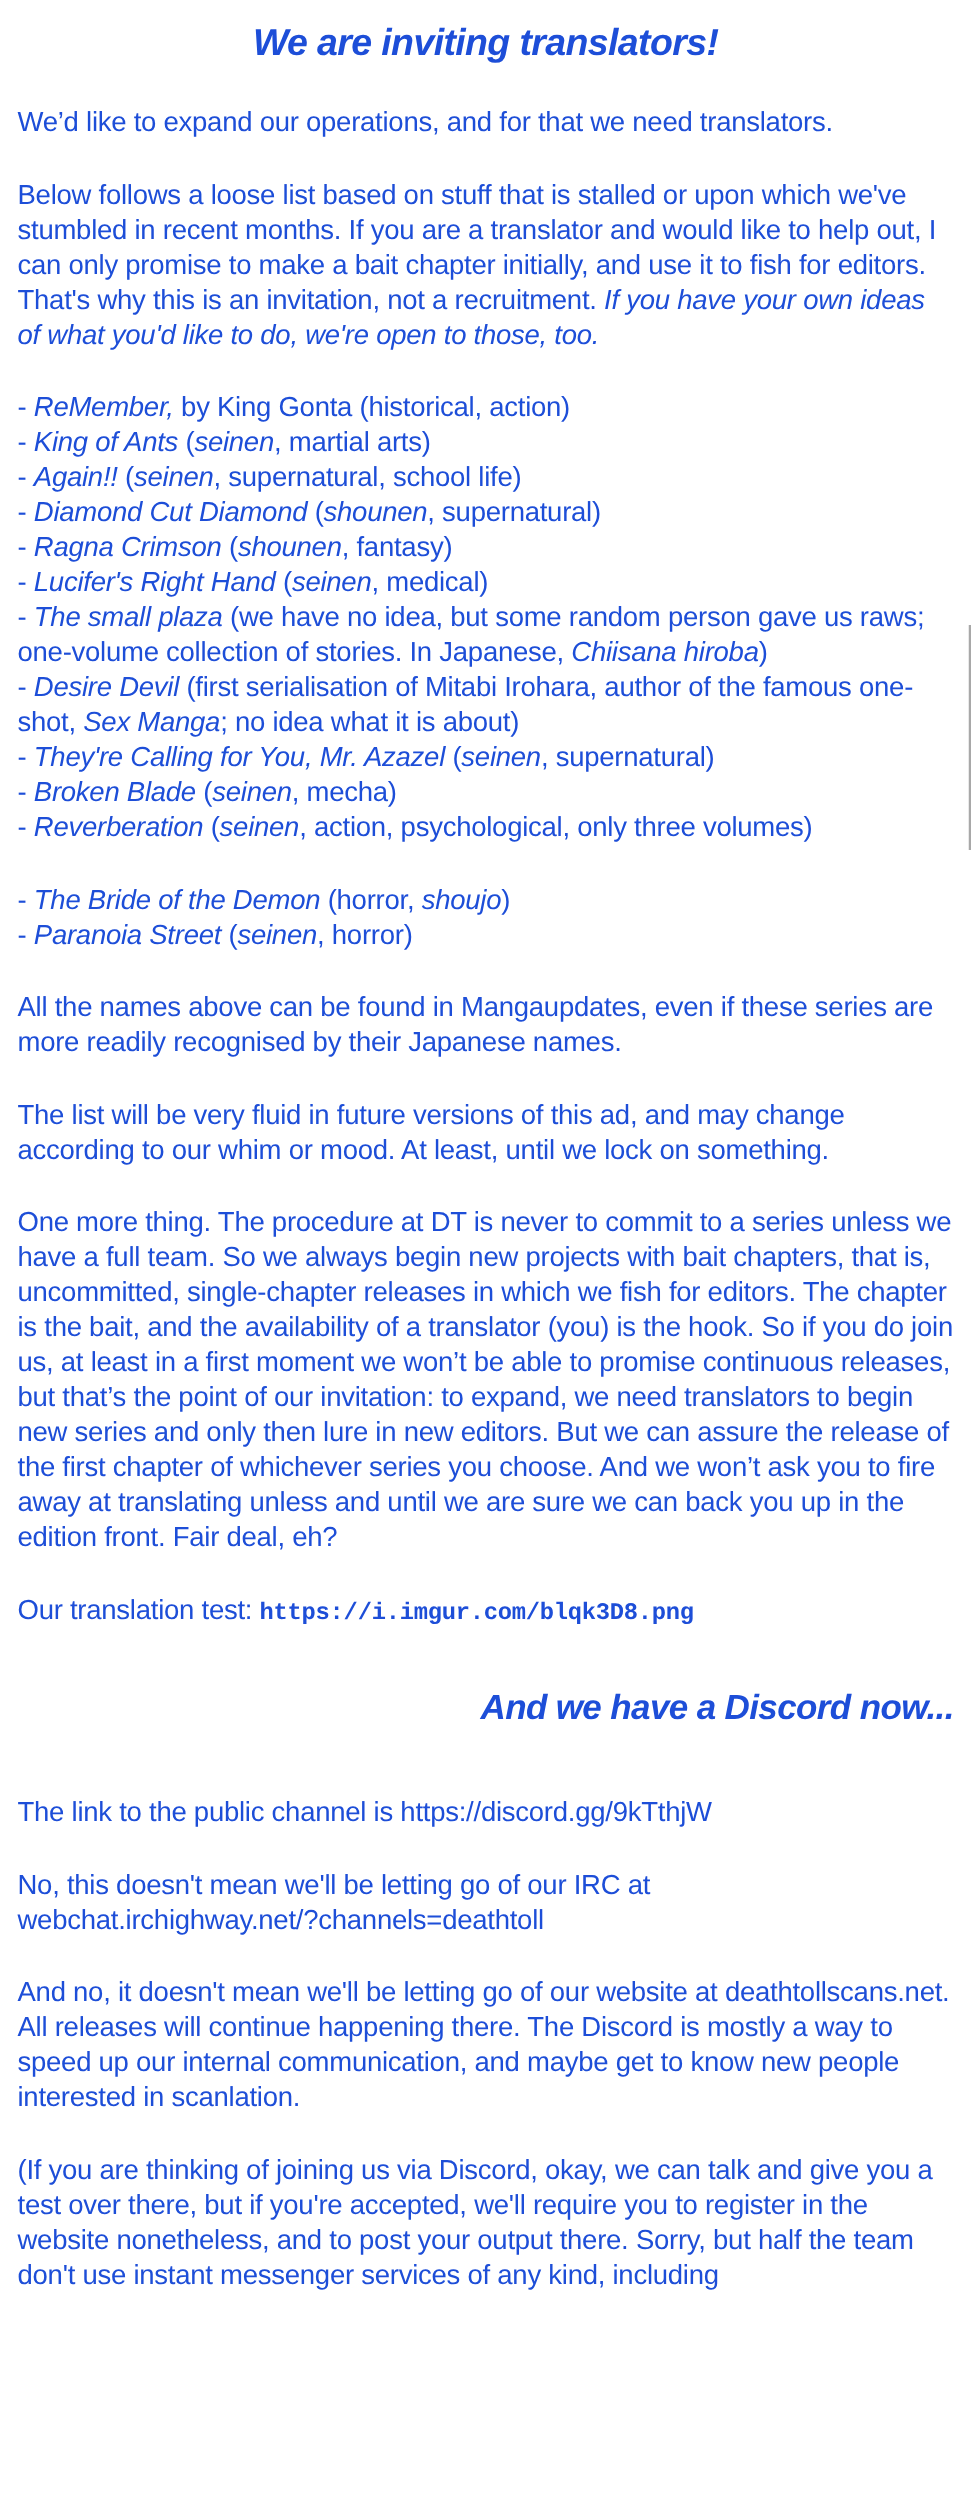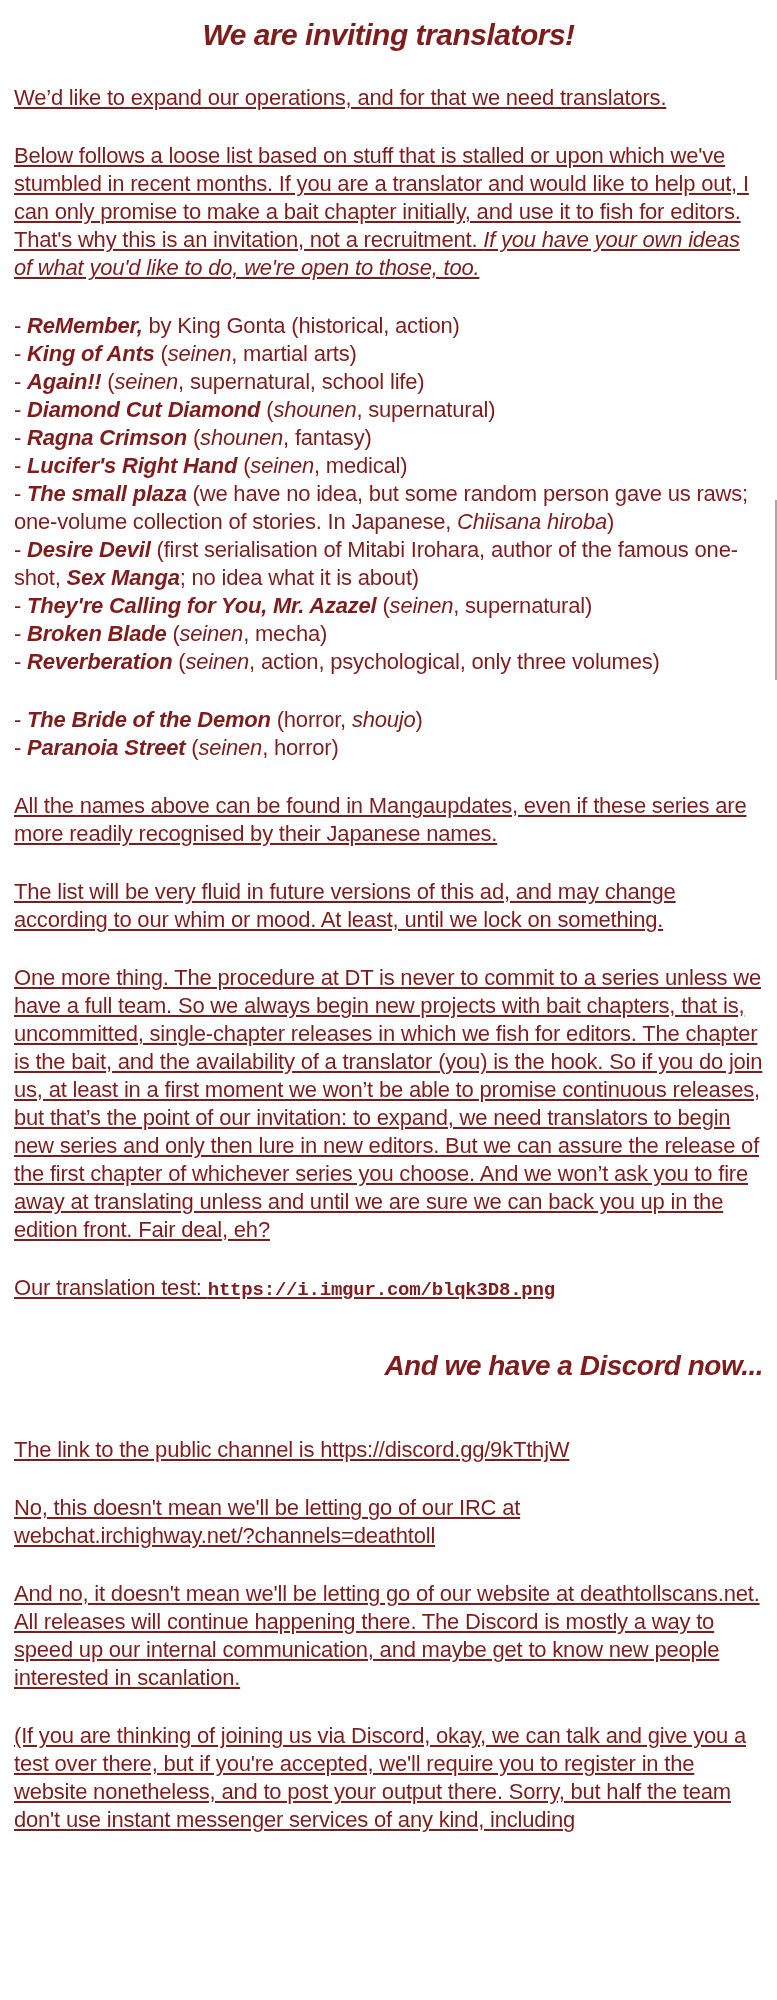--- a/index.html
+++ b/index.html
@@ -6,21 +6,21 @@
     margin: 0;
     padding: 0;
     background: #ffffff;
   }
   .page {
     position: relative;
     width: 777px;
     height: 2000px;
     overflow: hidden;
     background: #ffffff;
-    color: #7f1d1d;
+    color: #1d4ed8;
     font-family: "Liberation Sans", "DejaVu Sans", sans-serif;
   }
   h1.doc-title {
     margin: 16px 14px 0;
     text-align: center;
     font-size: 30px;
     line-height: 38px;
     font-weight: 700;
     font-style: italic;
     letter-spacing: -0.5px;
@@ -34,36 +34,35 @@
     font-style: italic;
     letter-spacing: -0.5px;
   }
   p.para {
     margin: 30px 14px 0;
     font-size: 22px;
     line-height: 28px;
     letter-spacing: -0.2px;
     overflow-wrap: anywhere;
     hyphens: auto;
-    text-decoration: underline;
   }
   p.para.after-heading {
     margin-top: 52px;
   }
   .series-list {
     margin: 30px 14px 0;
   }
   .series-list p.li {
     margin: 0;
     font-size: 22px;
     line-height: 28px;
     letter-spacing: -0.2px;
     overflow-wrap: anywhere;
   }
-  .s-bi { font-weight: 700; font-style: italic; }
+  .s-bi { font-weight: 400; font-style: italic; }
   .s-i  { font-style: italic; }
   .s-m  {
     font-family: "Liberation Mono", "DejaVu Sans Mono", monospace;
     font-weight: 700;
     font-size: 19px;
   }
   .scrollbar-thumb {
     position: absolute;
     right: 0;
     top: 500px;

